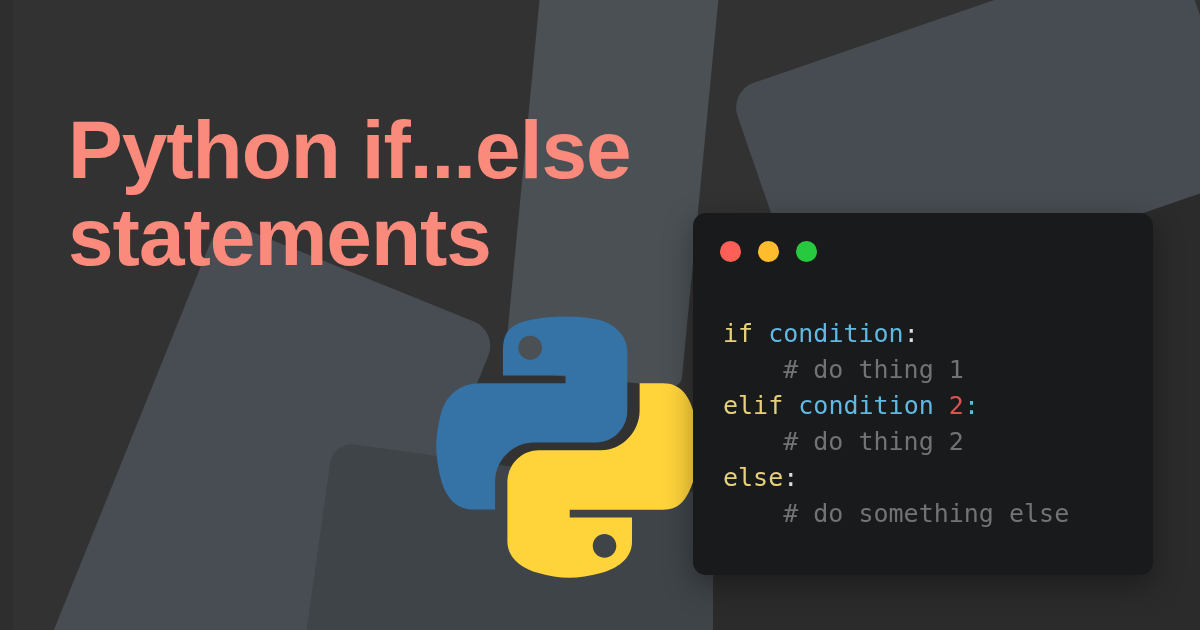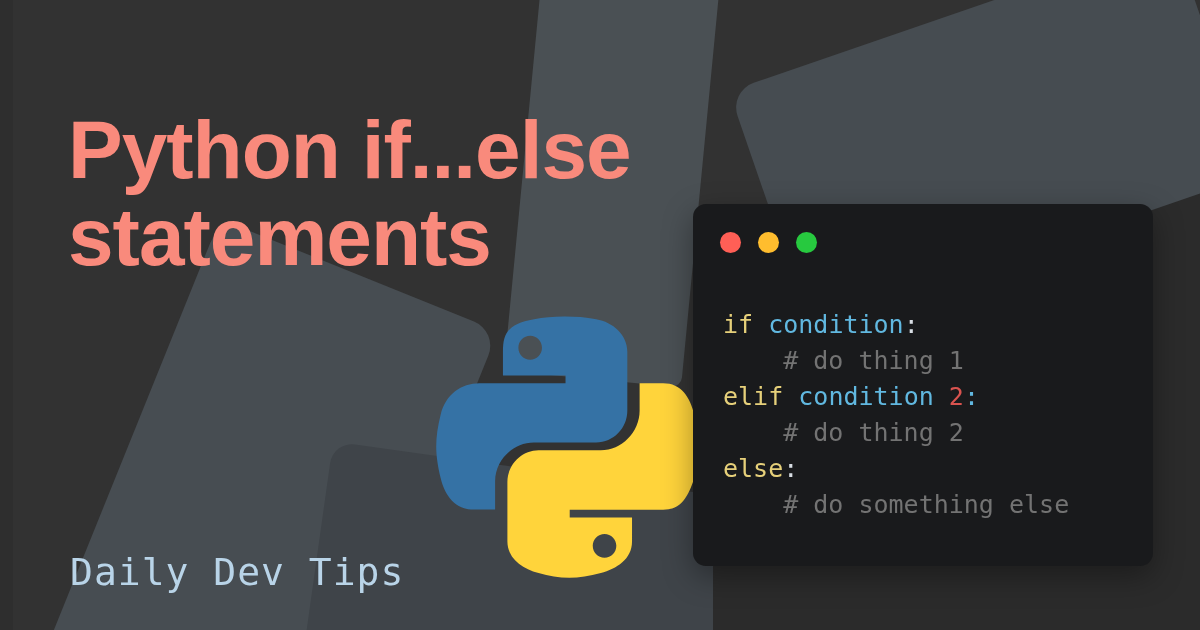--- a/index.html
+++ b/index.html
@@ -120,21 +120,21 @@
     left: 408px;
     top: 303px;
     width: 288px;
     height: 288px;
   }
 
   
   .code-window {
     position: absolute;
     left: 680px;
-    top: 204px;
+    top: 213px;
     width: 460px;
     height: 362px;
     background: #191a1c;
     border-radius: 13px;
     box-shadow: 0 10px 30px rgba(0,0,0,0.35);
     overflow: hidden;
   }
   .dots {
     position: absolute;
     left: 27px;
@@ -198,15 +198,14 @@
 
   <div class="code-window">
     <div class="dots">
       <span class="dot dot-red"></span>
       <span class="dot dot-amber"></span>
       <span class="dot dot-green"></span>
     </div>
     <div class="code-body" id="code-body"><div class="code-line"><span class="tok-kw">if</span><span class="tok-punct"> </span><span class="tok-name">condition</span><span class="tok-punct">:</span></div><div class="code-line"><span class="tok-comment">    # do thing 1</span></div><div class="code-line"><span class="tok-kw">elif</span><span class="tok-punct"> </span><span class="tok-name">condition</span><span class="tok-punct"> </span><span class="tok-num">2</span><span class="tok-name">:</span></div><div class="code-line"><span class="tok-comment">    # do thing 2</span></div><div class="code-line"><span class="tok-kw">else</span><span class="tok-punct">:</span></div><div class="code-line"><span class="tok-comment">    # do something else</span></div></div>
   </div>
 
-  <div class="brand">Daily Dev Tips</div>
 
 </div>
 
 </body></html>

